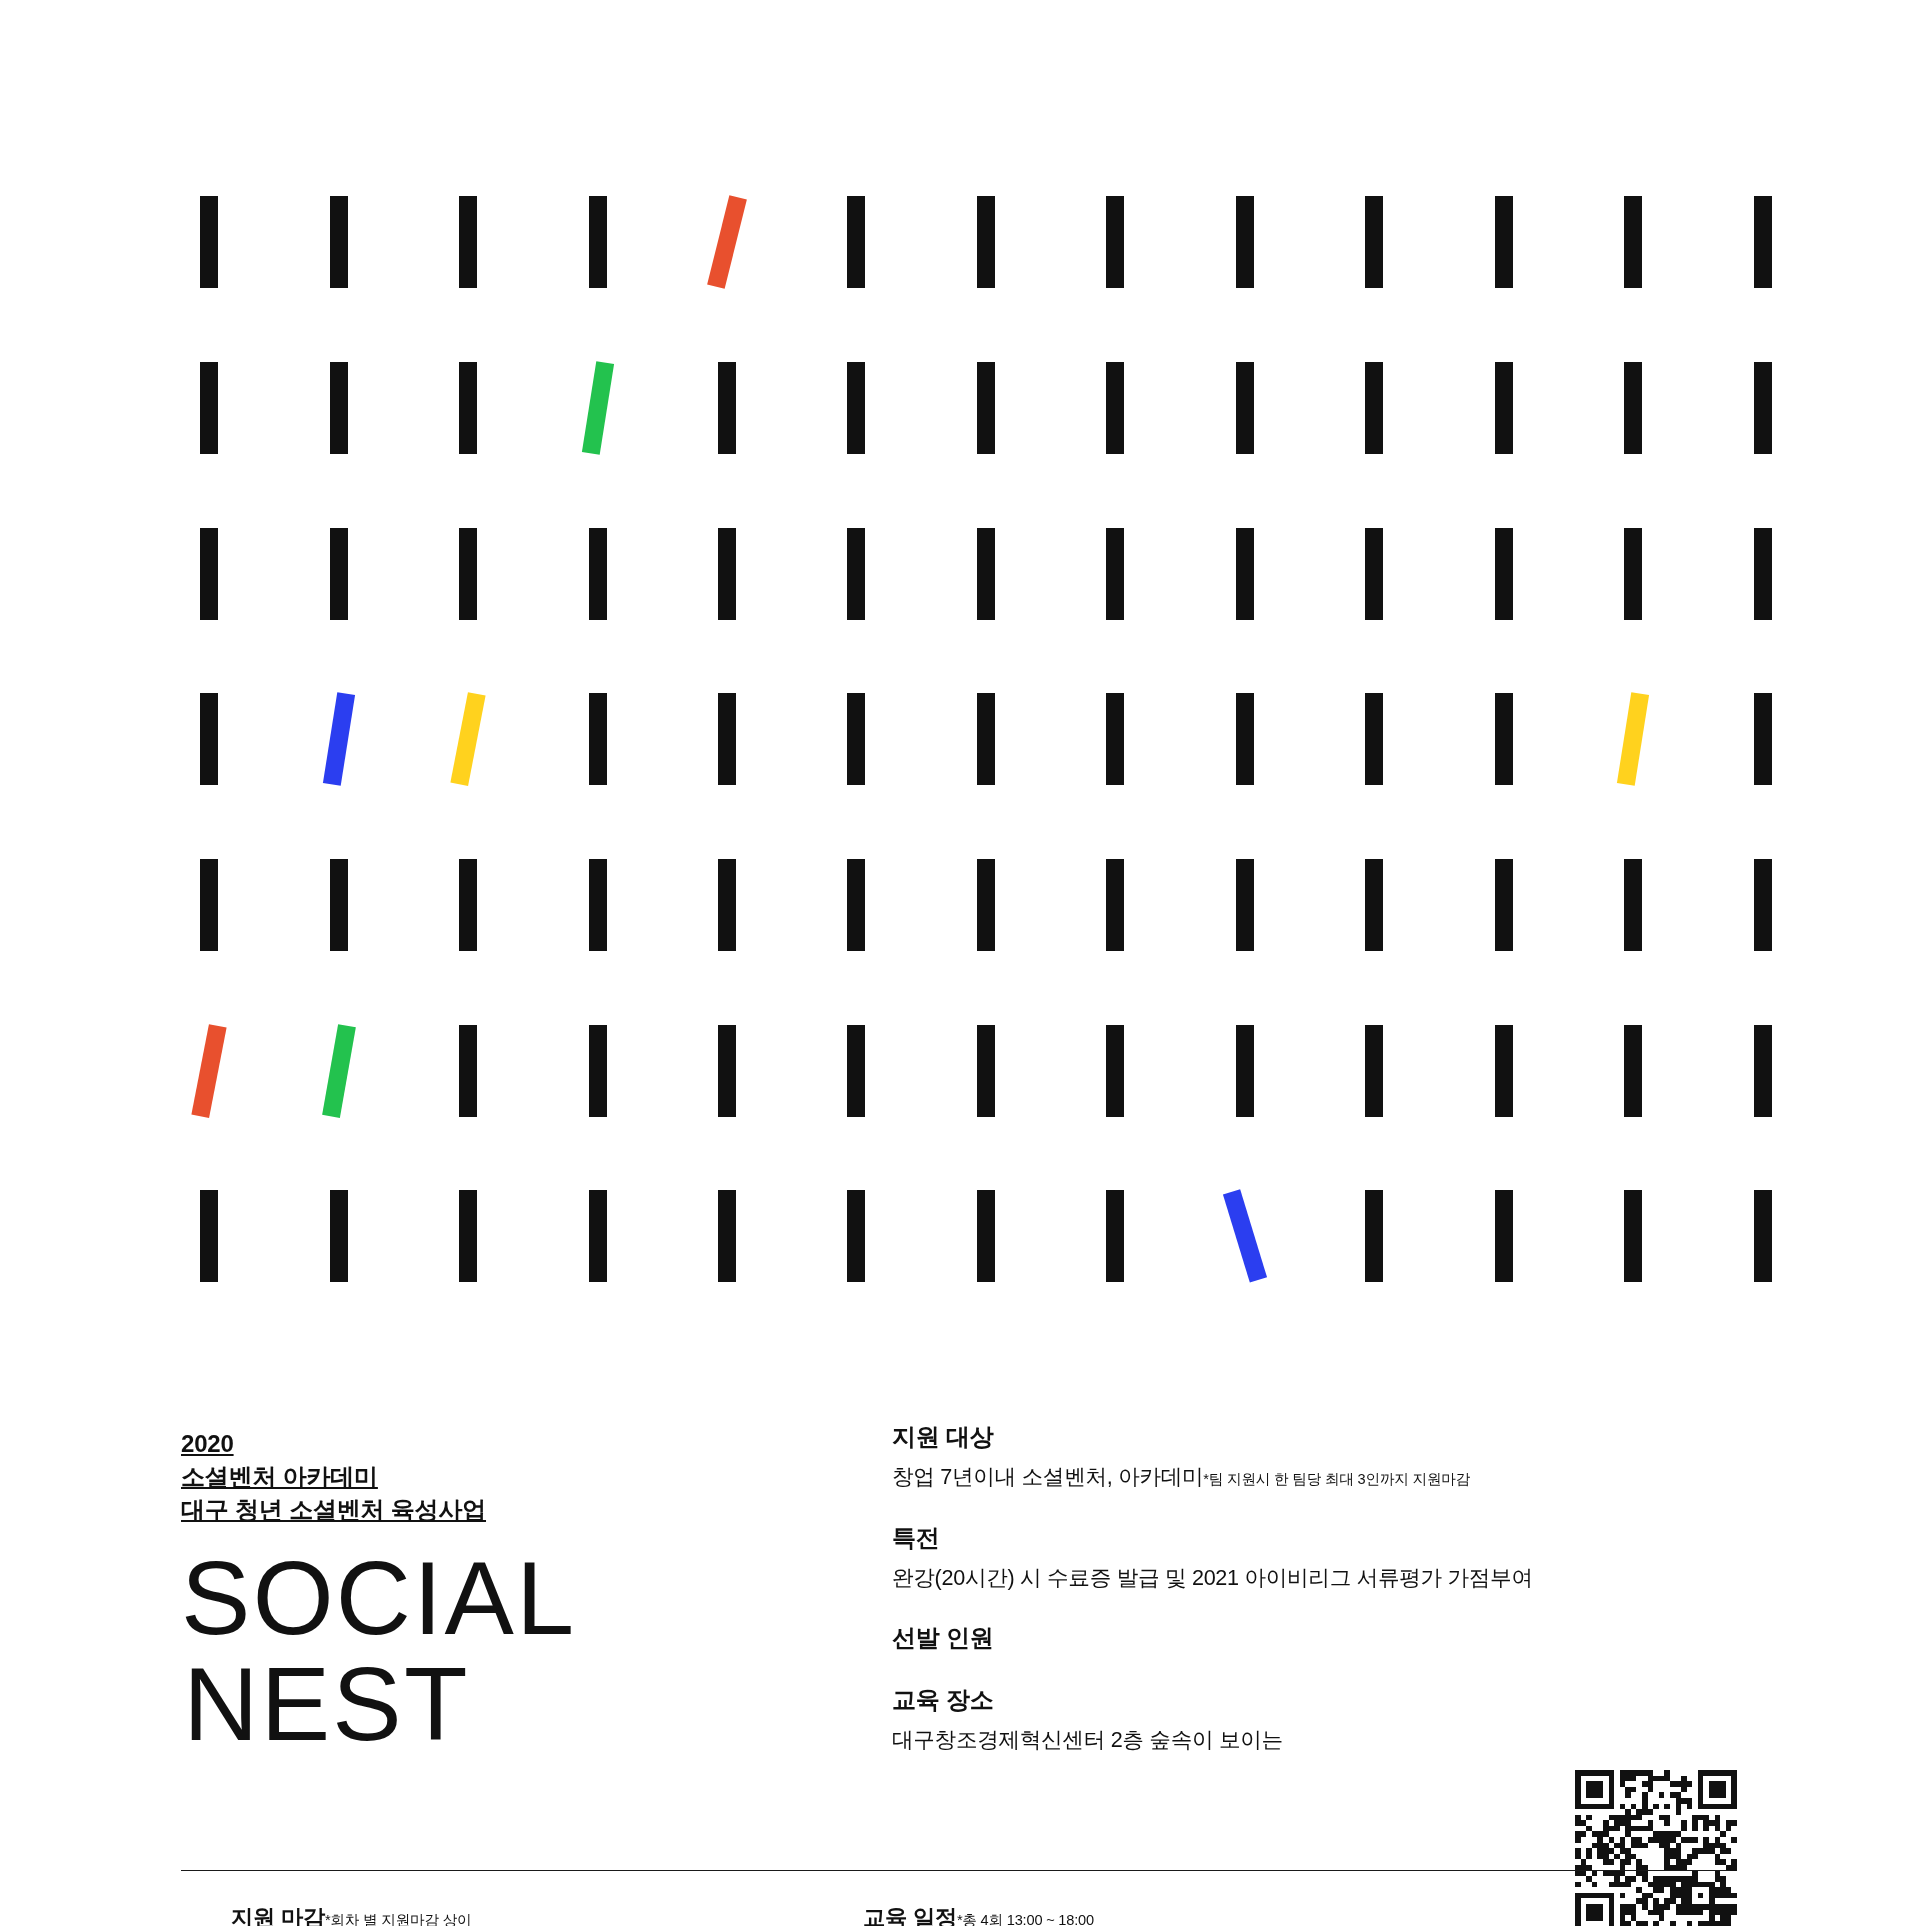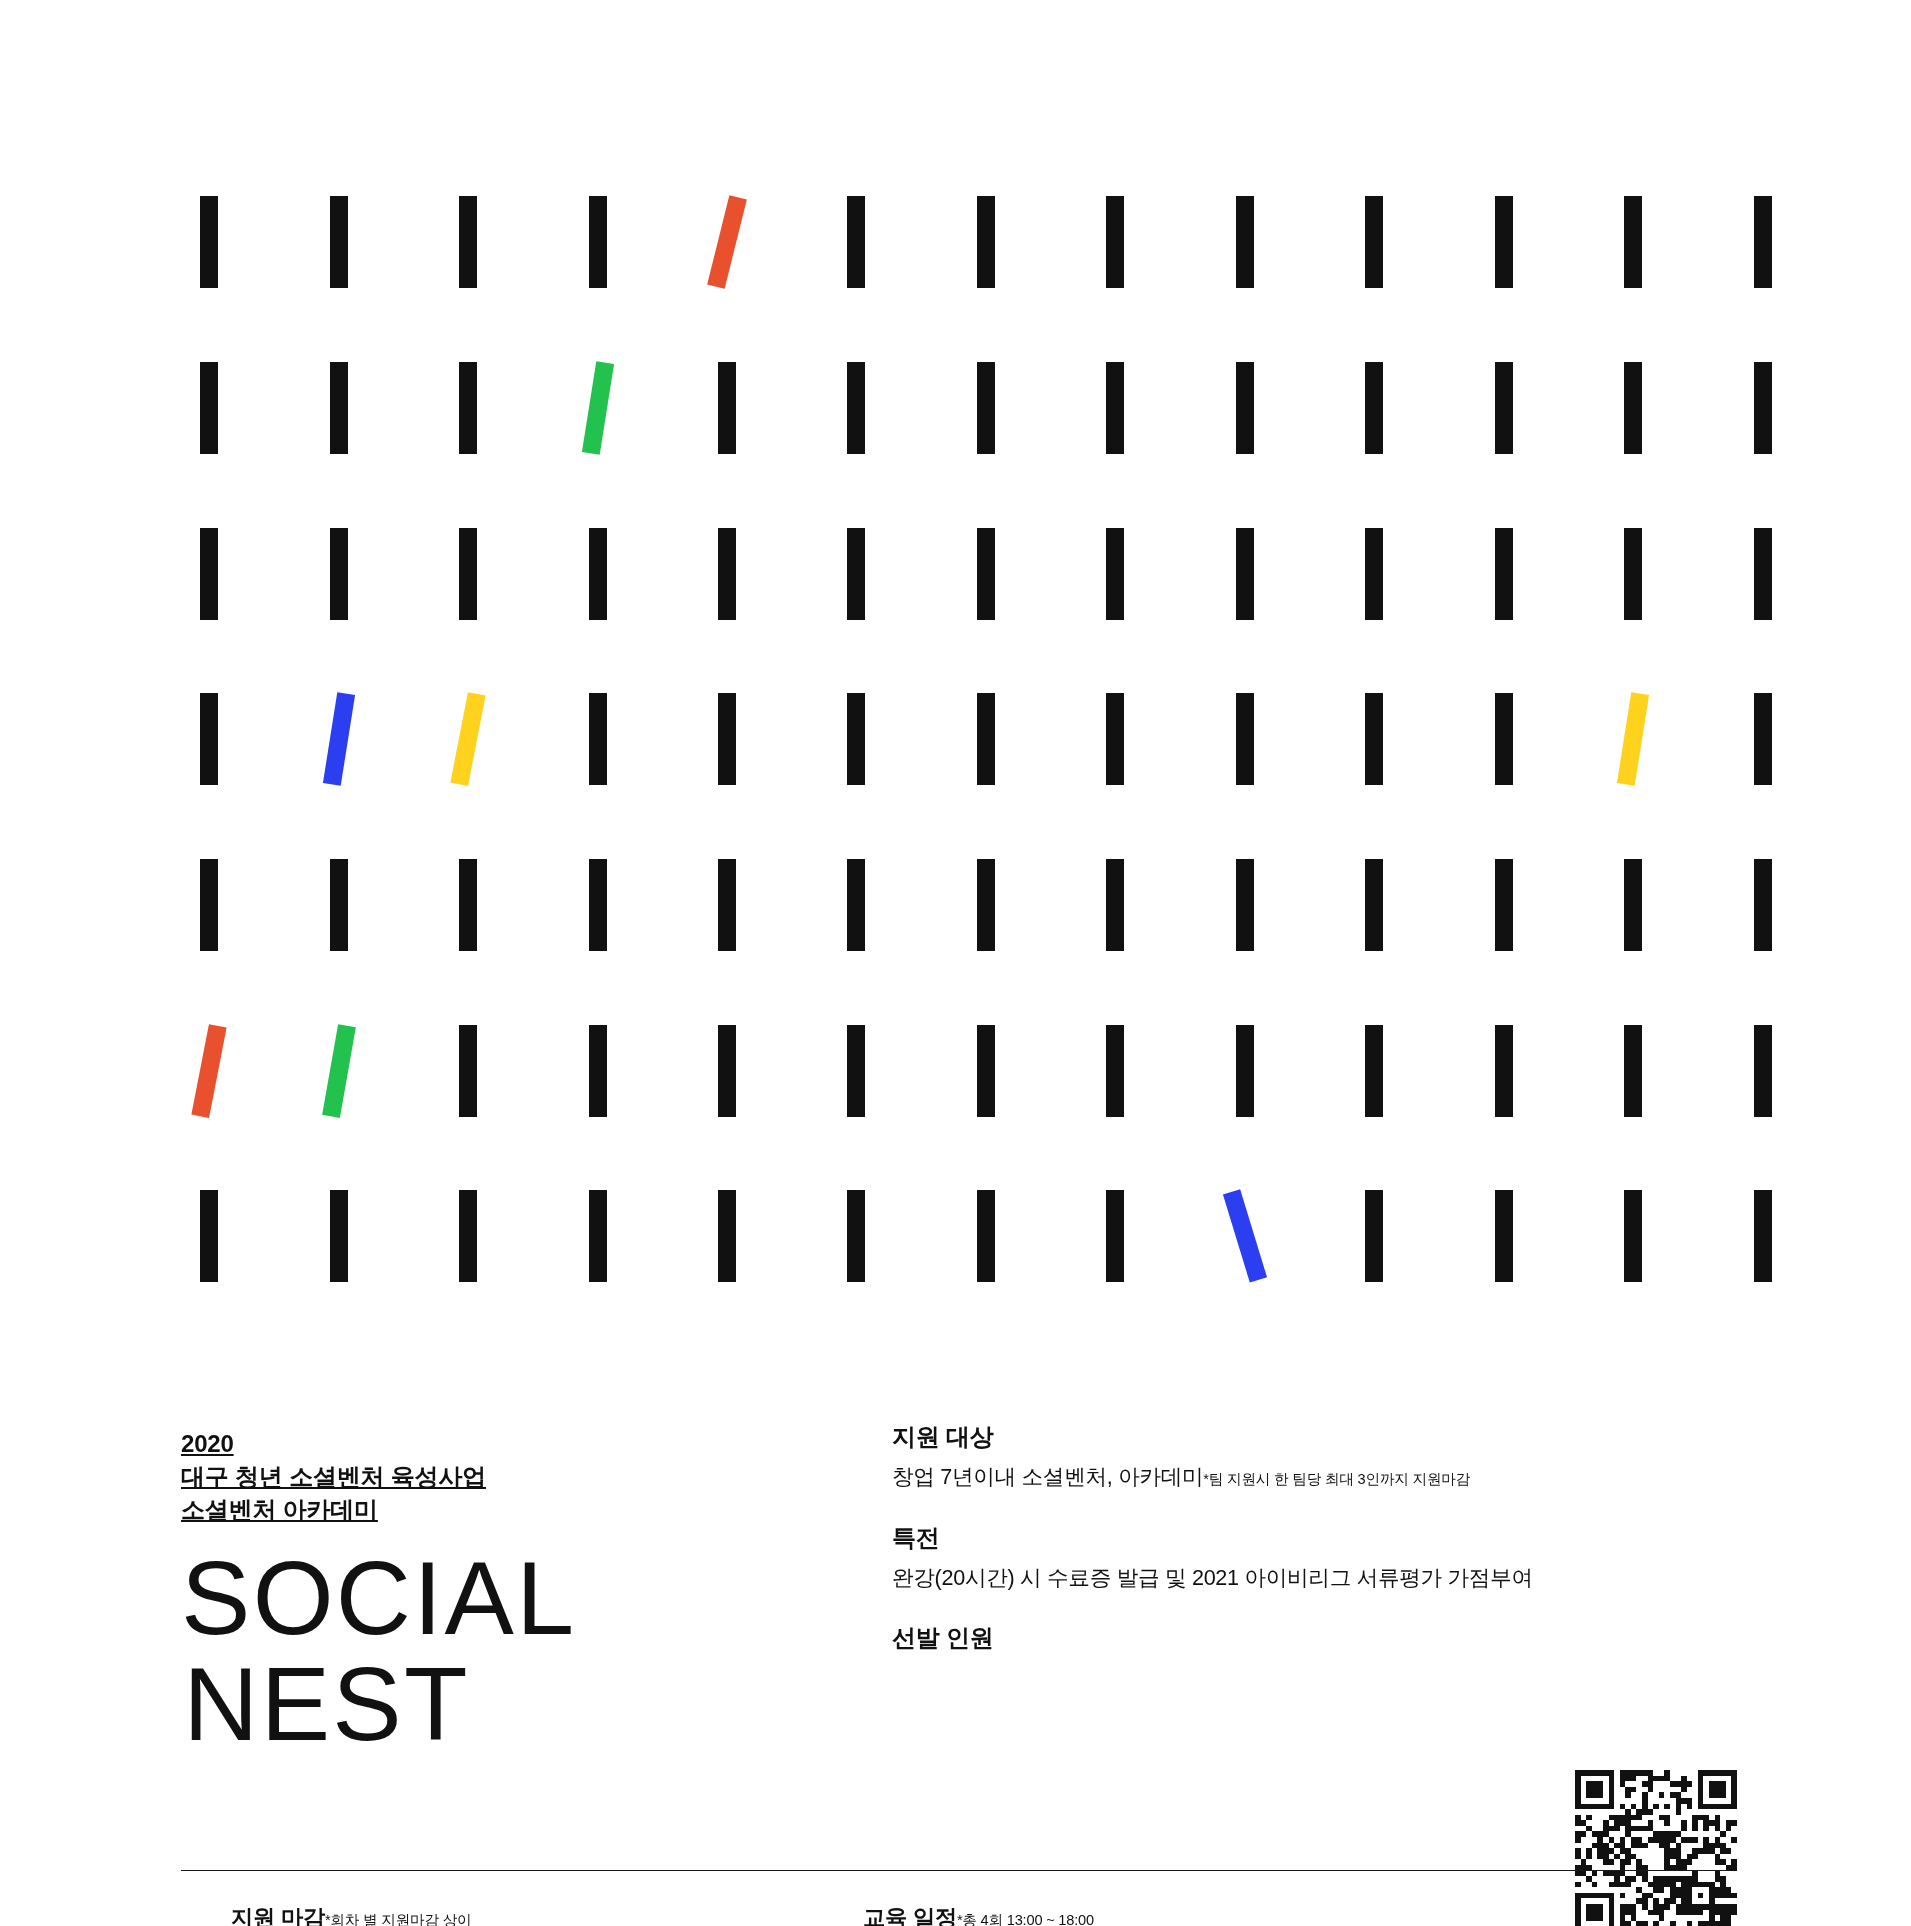--- a/index.html
+++ b/index.html
@@ -249,22 +249,22 @@
       <div class="tick" style="left: 1495px; top: 1190px; width: 17.7px; height: 92px;"></div>
       <div class="tick" style="left: 1624px; top: 1190px; width: 17.7px; height: 92px;"></div>
       <div class="tick" style="left: 1754px; top: 1190px; width: 17.7px; height: 92px;"></div>
     </div>
 
   <div id="content">
 
     <div class="left-col">
       <div class="kicker">
         <div>2020</div>
+        <div>소셜벤처 아카데미</div>
         <div>대구 청년 소셜벤처 육성사업</div>
-        <div>소셜벤처 아카데미</div>
       </div>
       <div class="wordmark">
         <div class="w1">SOCIAL</div>
         <div class="w2">NEST</div>
       </div>
     </div>
 
     <div class="right-col">
 
       <div class="block">
@@ -274,20 +274,24 @@
 
       <div class="block">
         <div class="blk-title">특전</div>
         <div class="blk-body"><span>완강(20시간) 시 수료증 발급 및 2021 아이비리그 서류평가 가점부여</span></div>
       </div>
 
       <div class="block">
         <div class="blk-title">선발 인원</div>
       </div>
 
+      <div class="block">
+        <div class="blk-title">교육 장소</div>
+        <div class="blk-body"><span>대구창조경제혁신센터 2층 숲속이 보이는</span></div>
+      </div>
 
     </div>
 
     <div id="qr-wrap">
       <svg id="qr-code" viewBox="0 0 29 29" shape-rendering="crispEdges" aria-hidden="true">
           <rect width="29" height="29" fill="#ffffff"></rect>
           <path d="M0 0h1v1h-1zM1 0h1v1h-1zM2 0h1v1h-1zM3 0h1v1h-1zM4 0h1v1h-1zM5 0h1v1h-1zM6 0h1v1h-1zM8 0h1v1h-1zM9 0h1v1h-1zM10 0h1v1h-1zM11 0h1v1h-1zM12 0h1v1h-1zM13 0h1v1h-1zM16 0h1v1h-1zM22 0h1v1h-1zM23 0h1v1h-1zM24 0h1v1h-1zM25 0h1v1h-1zM26 0h1v1h-1zM27 0h1v1h-1zM28 0h1v1h-1zM0 1h1v1h-1zM6 1h1v1h-1zM8 1h1v1h-1zM9 1h1v1h-1zM10 1h1v1h-1zM13 1h1v1h-1zM14 1h1v1h-1zM15 1h1v1h-1zM16 1h1v1h-1zM19 1h1v1h-1zM22 1h1v1h-1zM28 1h1v1h-1zM0 2h1v1h-1zM2 2h1v1h-1zM3 2h1v1h-1zM4 2h1v1h-1zM6 2h1v1h-1zM8 2h1v1h-1zM12 2h1v1h-1zM13 2h1v1h-1zM17 2h1v1h-1zM18 2h1v1h-1zM19 2h1v1h-1zM20 2h1v1h-1zM22 2h1v1h-1zM24 2h1v1h-1zM25 2h1v1h-1zM26 2h1v1h-1zM28 2h1v1h-1zM0 3h1v1h-1zM2 3h1v1h-1zM3 3h1v1h-1zM4 3h1v1h-1zM6 3h1v1h-1zM9 3h1v1h-1zM10 3h1v1h-1zM13 3h1v1h-1zM19 3h1v1h-1zM22 3h1v1h-1zM24 3h1v1h-1zM25 3h1v1h-1zM26 3h1v1h-1zM28 3h1v1h-1zM0 4h1v1h-1zM2 4h1v1h-1zM3 4h1v1h-1zM4 4h1v1h-1zM6 4h1v1h-1zM9 4h1v1h-1zM12 4h1v1h-1zM15 4h1v1h-1zM17 4h1v1h-1zM18 4h1v1h-1zM22 4h1v1h-1zM24 4h1v1h-1zM25 4h1v1h-1zM26 4h1v1h-1zM28 4h1v1h-1zM0 5h1v1h-1zM6 5h1v1h-1zM12 5h1v1h-1zM18 5h1v1h-1zM19 5h1v1h-1zM20 5h1v1h-1zM22 5h1v1h-1zM28 5h1v1h-1zM0 6h1v1h-1zM1 6h1v1h-1zM2 6h1v1h-1zM3 6h1v1h-1zM4 6h1v1h-1zM5 6h1v1h-1zM6 6h1v1h-1zM8 6h1v1h-1zM10 6h1v1h-1zM12 6h1v1h-1zM14 6h1v1h-1zM16 6h1v1h-1zM18 6h1v1h-1zM20 6h1v1h-1zM22 6h1v1h-1zM23 6h1v1h-1zM24 6h1v1h-1zM25 6h1v1h-1zM26 6h1v1h-1zM27 6h1v1h-1zM28 6h1v1h-1zM9 7h1v1h-1zM11 7h1v1h-1zM12 7h1v1h-1zM13 7h1v1h-1zM18 7h1v1h-1zM0 8h1v1h-1zM2 8h1v1h-1zM6 8h1v1h-1zM7 8h1v1h-1zM8 8h1v1h-1zM9 8h1v1h-1zM10 8h1v1h-1zM11 8h1v1h-1zM15 8h1v1h-1zM16 8h1v1h-1zM21 8h1v1h-1zM22 8h1v1h-1zM23 8h1v1h-1zM25 8h1v1h-1zM0 9h1v1h-1zM1 9h1v1h-1zM5 9h1v1h-1zM7 9h1v1h-1zM8 9h1v1h-1zM9 9h1v1h-1zM13 9h1v1h-1zM16 9h1v1h-1zM19 9h1v1h-1zM21 9h1v1h-1zM23 9h1v1h-1zM24 9h1v1h-1zM25 9h1v1h-1zM27 9h1v1h-1zM28 9h1v1h-1zM2 10h1v1h-1zM5 10h1v1h-1zM6 10h1v1h-1zM7 10h1v1h-1zM9 10h1v1h-1zM10 10h1v1h-1zM11 10h1v1h-1zM12 10h1v1h-1zM13 10h1v1h-1zM19 10h1v1h-1zM21 10h1v1h-1zM23 10h1v1h-1zM25 10h1v1h-1zM27 10h1v1h-1zM0 11h1v1h-1zM1 11h1v1h-1zM3 11h1v1h-1zM4 11h1v1h-1zM5 11h1v1h-1zM9 11h1v1h-1zM14 11h1v1h-1zM15 11h1v1h-1zM16 11h1v1h-1zM17 11h1v1h-1zM18 11h1v1h-1zM26 11h1v1h-1zM0 12h1v1h-1zM4 12h1v1h-1zM6 12h1v1h-1zM8 12h1v1h-1zM10 12h1v1h-1zM11 12h1v1h-1zM13 12h1v1h-1zM14 12h1v1h-1zM15 12h1v1h-1zM16 12h1v1h-1zM17 12h1v1h-1zM19 12h1v1h-1zM20 12h1v1h-1zM21 12h1v1h-1zM23 12h1v1h-1zM25 12h1v1h-1zM28 12h1v1h-1zM3 13h1v1h-1zM4 13h1v1h-1zM5 13h1v1h-1zM7 13h1v1h-1zM8 13h1v1h-1zM10 13h1v1h-1zM11 13h1v1h-1zM12 13h1v1h-1zM15 13h1v1h-1zM16 13h1v1h-1zM18 13h1v1h-1zM23 13h1v1h-1zM24 13h1v1h-1zM25 13h1v1h-1zM26 13h1v1h-1zM0 14h1v1h-1zM2 14h1v1h-1zM4 14h1v1h-1zM5 14h1v1h-1zM6 14h1v1h-1zM8 14h1v1h-1zM9 14h1v1h-1zM16 14h1v1h-1zM17 14h1v1h-1zM18 14h1v1h-1zM21 14h1v1h-1zM22 14h1v1h-1zM23 14h1v1h-1zM24 14h1v1h-1zM26 14h1v1h-1zM27 14h1v1h-1zM0 15h1v1h-1zM2 15h1v1h-1zM4 15h1v1h-1zM5 15h1v1h-1zM7 15h1v1h-1zM9 15h1v1h-1zM10 15h1v1h-1zM16 15h1v1h-1zM17 15h1v1h-1zM18 15h1v1h-1zM20 15h1v1h-1zM21 15h1v1h-1zM25 15h1v1h-1zM1 16h1v1h-1zM5 16h1v1h-1zM6 16h1v1h-1zM8 16h1v1h-1zM9 16h1v1h-1zM11 16h1v1h-1zM16 16h1v1h-1zM18 16h1v1h-1zM19 16h1v1h-1zM20 16h1v1h-1zM25 16h1v1h-1zM26 16h1v1h-1zM28 16h1v1h-1zM0 17h1v1h-1zM1 17h1v1h-1zM2 17h1v1h-1zM8 17h1v1h-1zM11 17h1v1h-1zM12 17h1v1h-1zM16 17h1v1h-1zM17 17h1v1h-1zM18 17h1v1h-1zM19 17h1v1h-1zM27 17h1v1h-1zM28 17h1v1h-1zM0 18h1v1h-1zM1 18h1v1h-1zM3 18h1v1h-1zM5 18h1v1h-1zM6 18h1v1h-1zM7 18h1v1h-1zM8 18h1v1h-1zM11 18h1v1h-1zM12 18h1v1h-1zM21 18h1v1h-1zM25 18h1v1h-1zM2 19h1v1h-1zM7 19h1v1h-1zM9 19h1v1h-1zM10 19h1v1h-1zM12 19h1v1h-1zM14 19h1v1h-1zM15 19h1v1h-1zM16 19h1v1h-1zM17 19h1v1h-1zM18 19h1v1h-1zM19 19h1v1h-1zM20 19h1v1h-1zM21 19h1v1h-1zM25 19h1v1h-1zM26 19h1v1h-1zM0 20h1v1h-1zM3 20h1v1h-1zM6 20h1v1h-1zM7 20h1v1h-1zM8 20h1v1h-1zM9 20h1v1h-1zM13 20h1v1h-1zM14 20h1v1h-1zM15 20h1v1h-1zM16 20h1v1h-1zM17 20h1v1h-1zM19 20h1v1h-1zM20 20h1v1h-1zM21 20h1v1h-1zM22 20h1v1h-1zM23 20h1v1h-1zM24 20h1v1h-1zM26 20h1v1h-1zM11 21h1v1h-1zM14 21h1v1h-1zM15 21h1v1h-1zM17 21h1v1h-1zM18 21h1v1h-1zM19 21h1v1h-1zM20 21h1v1h-1zM24 21h1v1h-1zM25 21h1v1h-1zM26 21h1v1h-1zM27 21h1v1h-1zM0 22h1v1h-1zM1 22h1v1h-1zM2 22h1v1h-1zM3 22h1v1h-1zM4 22h1v1h-1zM5 22h1v1h-1zM6 22h1v1h-1zM8 22h1v1h-1zM12 22h1v1h-1zM13 22h1v1h-1zM17 22h1v1h-1zM18 22h1v1h-1zM19 22h1v1h-1zM20 22h1v1h-1zM22 22h1v1h-1zM24 22h1v1h-1zM25 22h1v1h-1zM26 22h1v1h-1zM27 22h1v1h-1zM28 22h1v1h-1zM0 23h1v1h-1zM6 23h1v1h-1zM11 23h1v1h-1zM12 23h1v1h-1zM14 23h1v1h-1zM16 23h1v1h-1zM17 23h1v1h-1zM19 23h1v1h-1zM20 23h1v1h-1zM24 23h1v1h-1zM0 24h1v1h-1zM2 24h1v1h-1zM3 24h1v1h-1zM4 24h1v1h-1zM6 24h1v1h-1zM8 24h1v1h-1zM9 24h1v1h-1zM10 24h1v1h-1zM12 24h1v1h-1zM14 24h1v1h-1zM15 24h1v1h-1zM16 24h1v1h-1zM18 24h1v1h-1zM19 24h1v1h-1zM20 24h1v1h-1zM21 24h1v1h-1zM22 24h1v1h-1zM23 24h1v1h-1zM24 24h1v1h-1zM25 24h1v1h-1zM26 24h1v1h-1zM27 24h1v1h-1zM28 24h1v1h-1zM0 25h1v1h-1zM2 25h1v1h-1zM3 25h1v1h-1zM4 25h1v1h-1zM6 25h1v1h-1zM8 25h1v1h-1zM9 25h1v1h-1zM10 25h1v1h-1zM13 25h1v1h-1zM14 25h1v1h-1zM15 25h1v1h-1zM18 25h1v1h-1zM19 25h1v1h-1zM20 25h1v1h-1zM21 25h1v1h-1zM22 25h1v1h-1zM24 25h1v1h-1zM25 25h1v1h-1zM26 25h1v1h-1zM27 25h1v1h-1zM28 25h1v1h-1zM0 26h1v1h-1zM2 26h1v1h-1zM3 26h1v1h-1zM4 26h1v1h-1zM6 26h1v1h-1zM8 26h1v1h-1zM10 26h1v1h-1zM15 26h1v1h-1zM24 26h1v1h-1zM26 26h1v1h-1zM27 26h1v1h-1zM0 27h1v1h-1zM6 27h1v1h-1zM8 27h1v1h-1zM9 27h1v1h-1zM11 27h1v1h-1zM12 27h1v1h-1zM14 27h1v1h-1zM17 27h1v1h-1zM20 27h1v1h-1zM22 27h1v1h-1zM23 27h1v1h-1zM24 27h1v1h-1zM25 27h1v1h-1zM26 27h1v1h-1zM27 27h1v1h-1zM0 28h1v1h-1zM1 28h1v1h-1zM2 28h1v1h-1zM3 28h1v1h-1zM4 28h1v1h-1zM5 28h1v1h-1zM6 28h1v1h-1zM8 28h1v1h-1zM9 28h1v1h-1zM10 28h1v1h-1zM13 28h1v1h-1zM14 28h1v1h-1zM15 28h1v1h-1zM16 28h1v1h-1zM17 28h1v1h-1zM18 28h1v1h-1zM19 28h1v1h-1zM21 28h1v1h-1zM22 28h1v1h-1zM23 28h1v1h-1zM26 28h1v1h-1zM27 28h1v1h-1z" fill="#111111"></path>
         </svg>
 
     </div>

